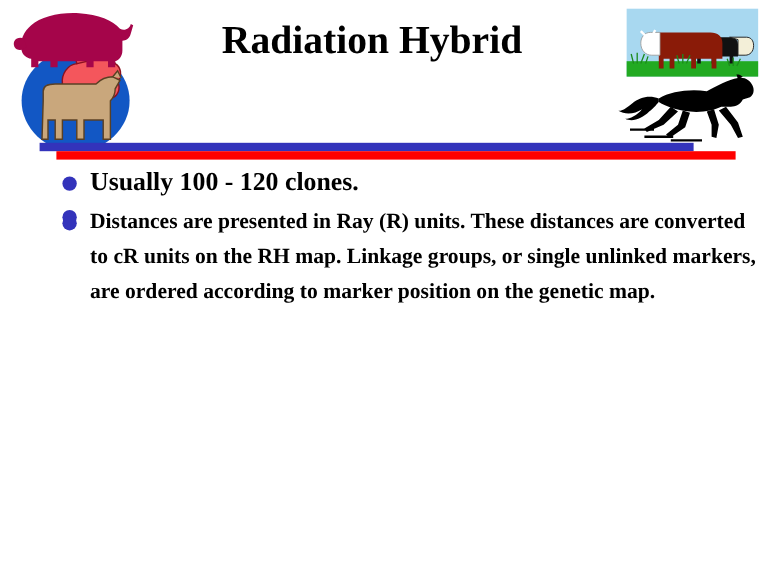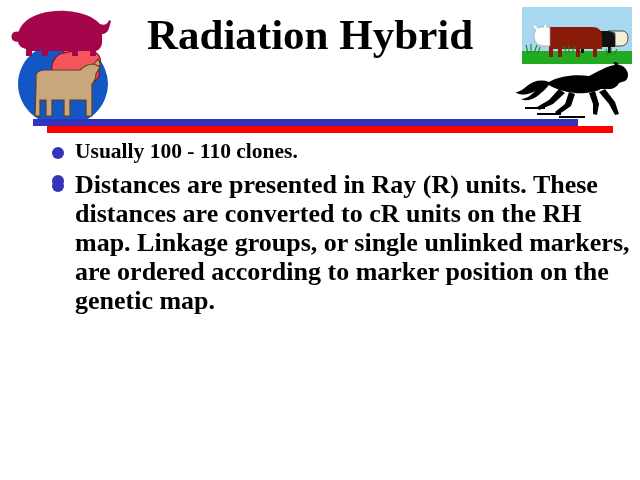--- a/index.html
+++ b/index.html
@@ -41,21 +41,21 @@
   }
   .logo svg { display: block; }
 
   
   .title {
     position: absolute;
     left: 120px;
     top: 12px;
     width: 380px;
     text-align: center;
-    font-size: 43px;
+    font-size: 33px;
     line-height: 45px;
     font-weight: bold;
     color: #000000;
     letter-spacing: 0px;
   }
   .title-line { display: block; white-space: nowrap; }
 
   
   .cattle-panel {
     position: absolute;
@@ -101,21 +101,21 @@
   .bullet-item {
     position: relative;
     padding-left: 75px;
     margin: 0 0 3px 0;
     color: #000000;
     font-weight: bold;
     font-size: 21.5px;
     line-height: 25px;
   }
   .bullet-item.last {
-    font-size: 26px;
+    font-size: 18px;
     line-height: 29px;
     margin-top: 6px;
   }
   .bullet-dot {
     position: absolute;
     left: 52px;
     top: 8px;
     width: 12px;
     height: 12px;
     border-radius: 50%;
@@ -223,21 +223,21 @@
     </div>
 
     <div class="bar-blue"></div>
     <div class="bar-red"></div>
   </div>
 
   <div class="body">
 
     <div class="bullet-item">
       <span class="bullet-dot"></span>
-      <span class="bullet-text">Usually 100 - 110 clones.</span>
+      <span class="bullet-text">Usually 100 - 120 clones.</span>
     </div>
 
     <div class="bullet-item">
       <span class="bullet-dot"></span>
     </div>
 
 
     <div class="bullet-item last">
       <span class="bullet-dot"></span>
       <span class="bullet-text">Distances are presented in Ray (R) units. These distances are converted to cR units on the RH map. Linkage groups, or single unlinked markers, are ordered according to marker position on the genetic map.</span>

